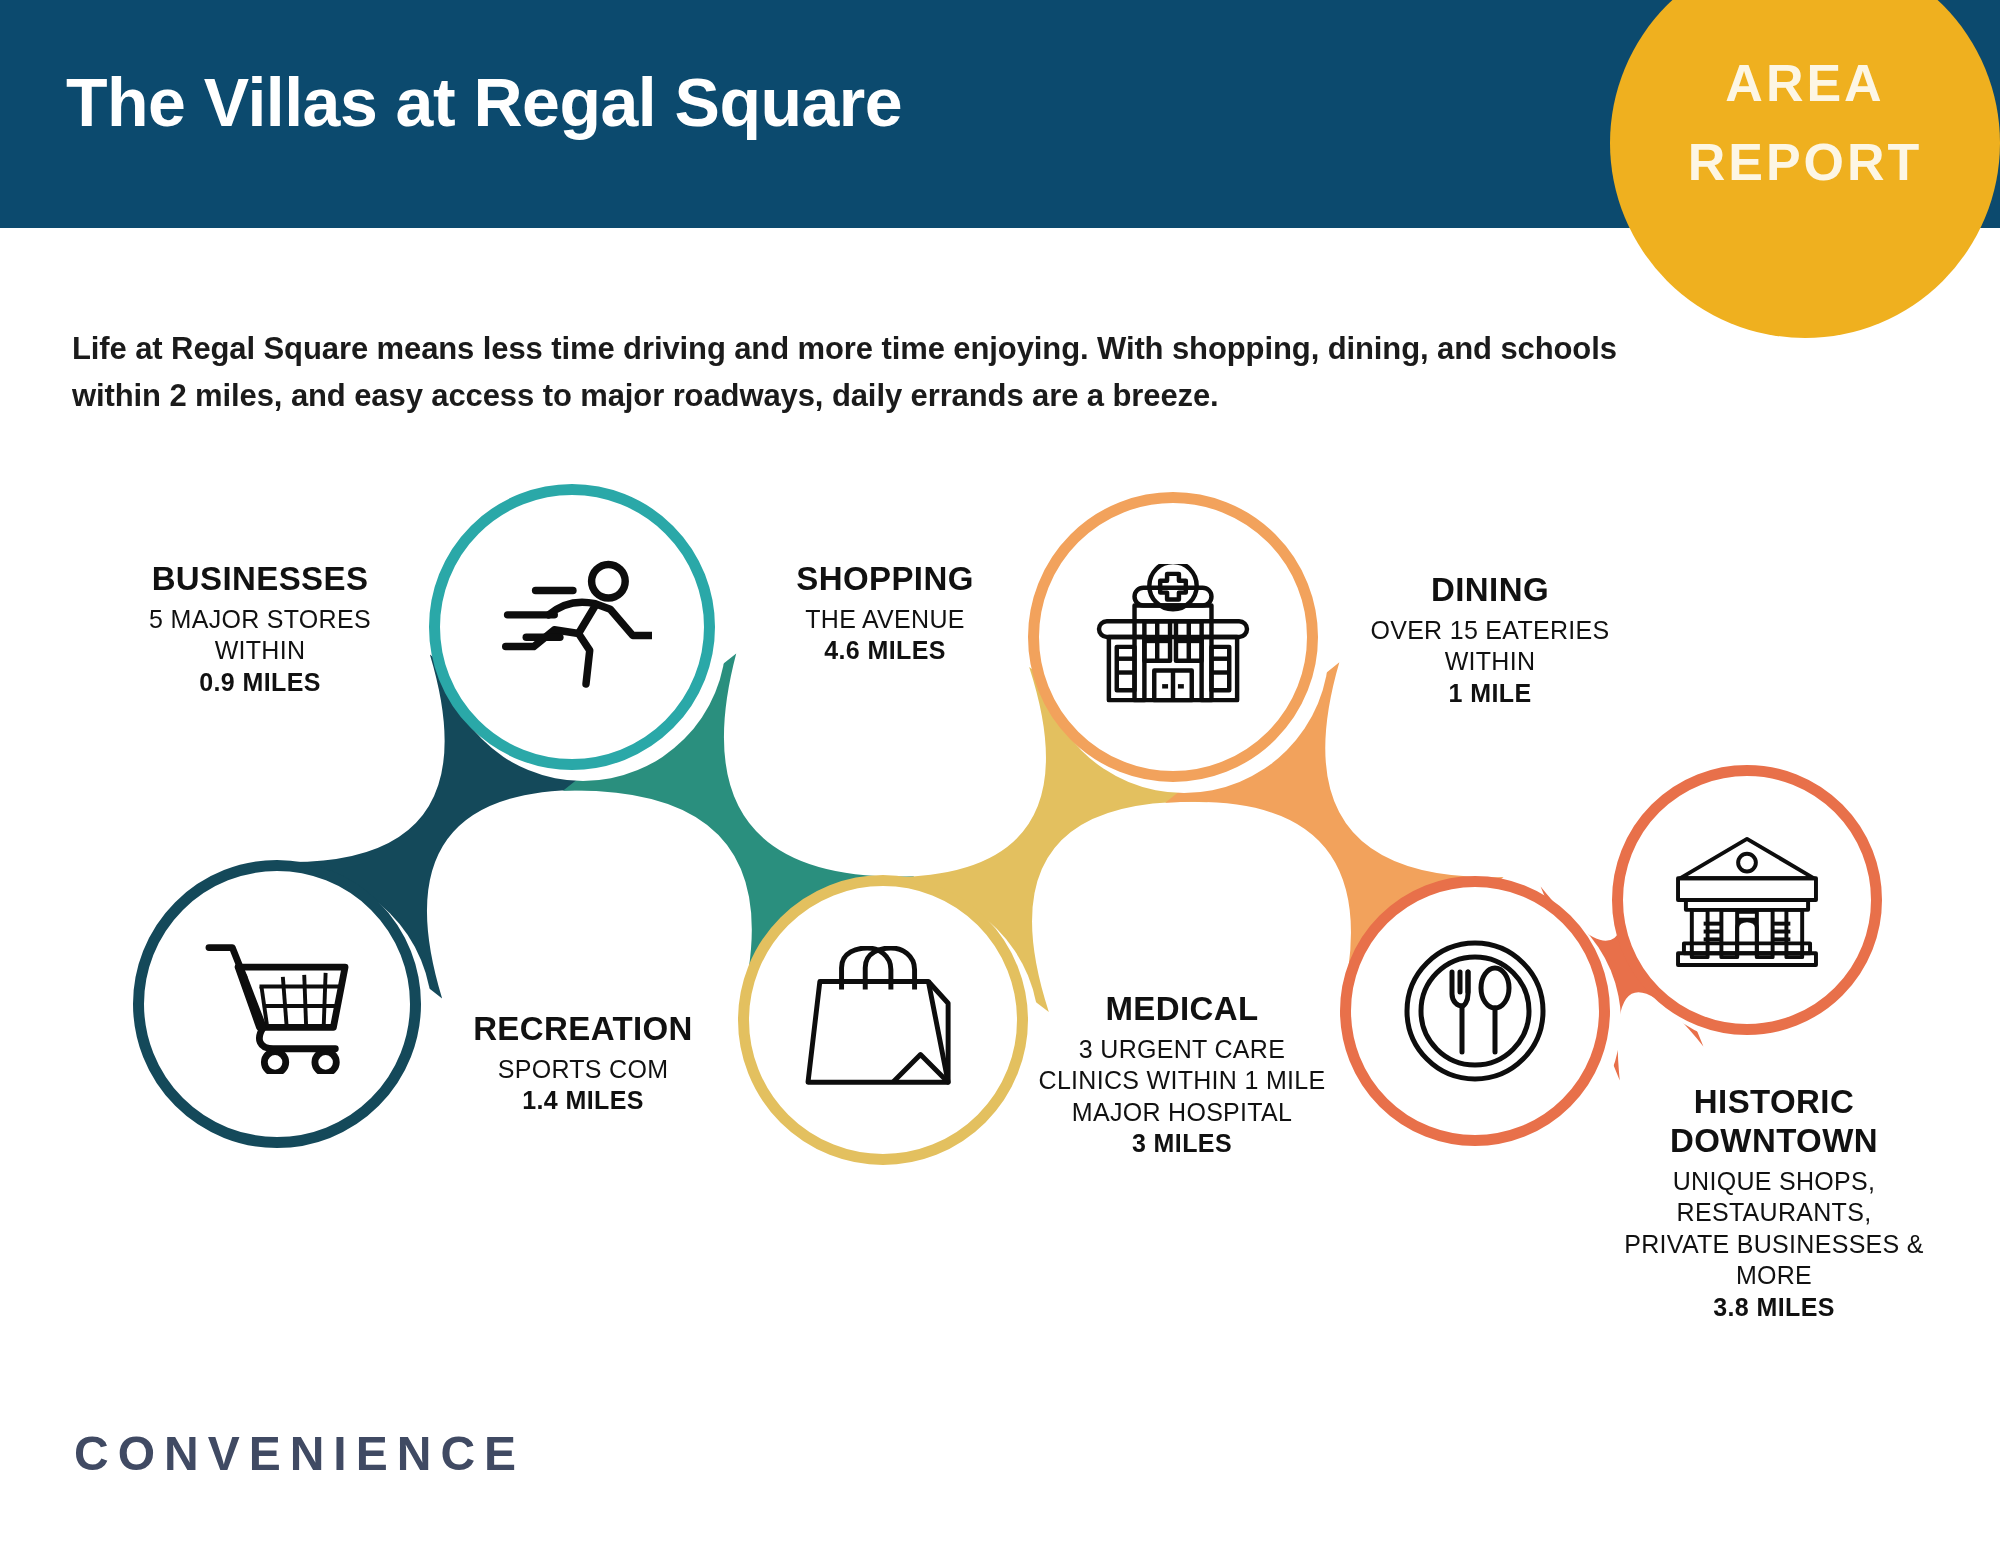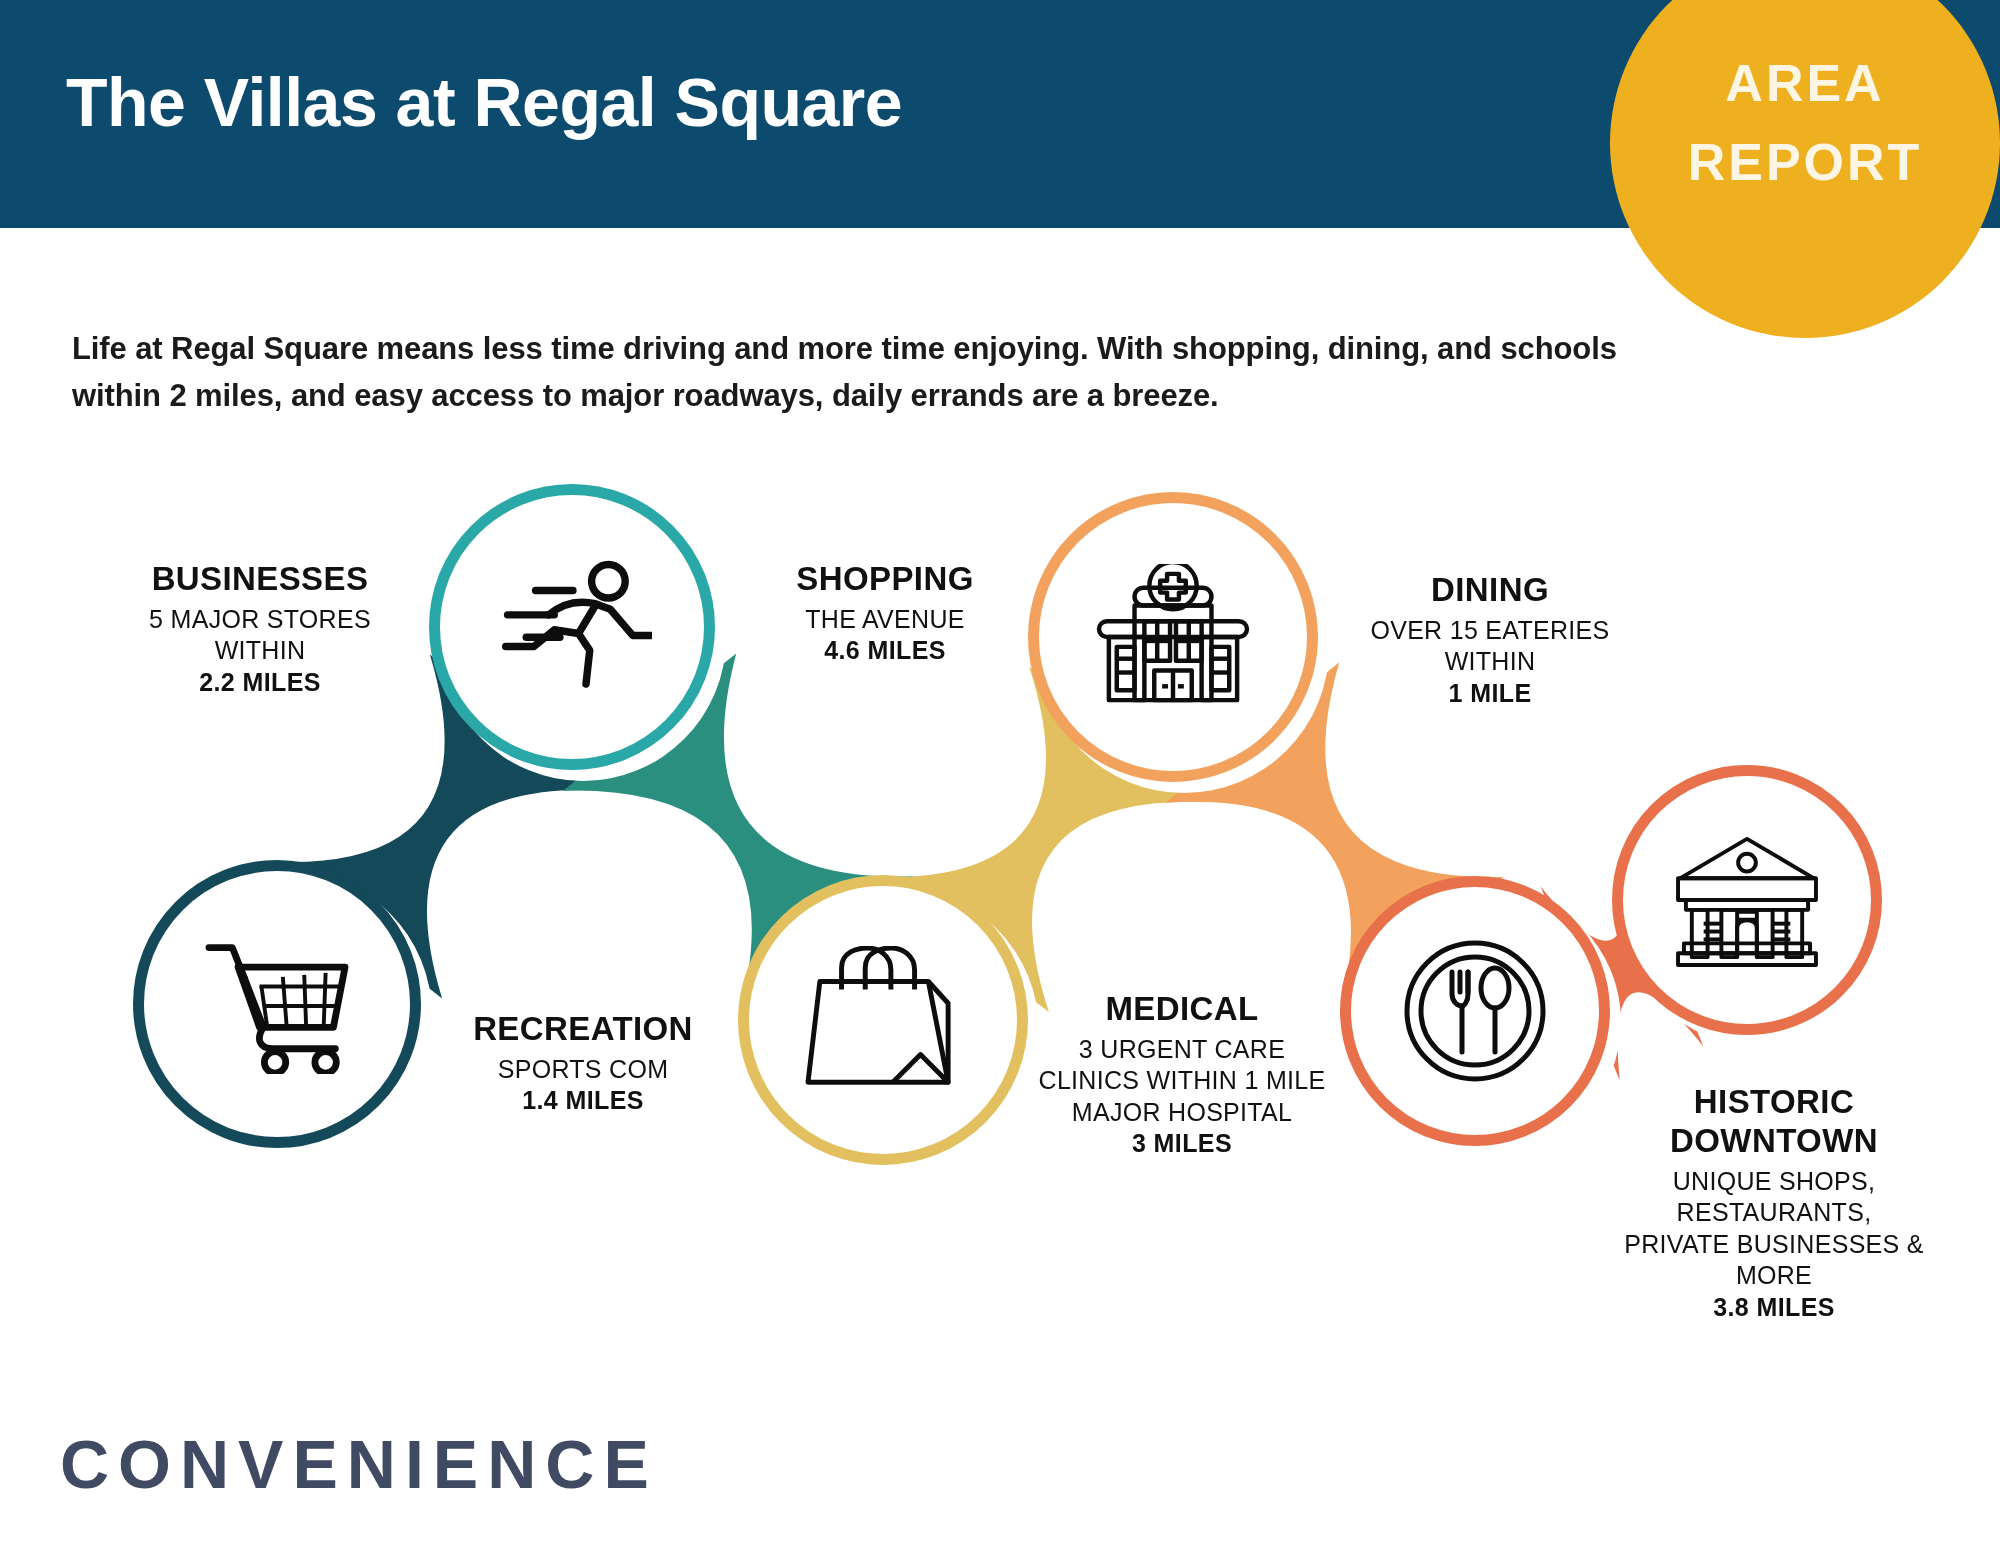--- a/index.html
+++ b/index.html
@@ -77,22 +77,22 @@
     line-height:1.18;margin-bottom:5px;
   }
   .node-label .sub{
     font-size:25px;font-weight:400;letter-spacing:0.3px;line-height:1.26;
   }
   .node-label .dist{
     font-size:25px;font-weight:bold;letter-spacing:0.4px;line-height:1.26;
   }
   
   #footer-word{
-    position:absolute;left:60px;top:1430px;
-    font-size:68px;font-weight:bold;
+    position:absolute;left:74px;top:1430px;
+    font-size:48px;font-weight:bold;
     color:#404a63;
     letter-spacing:9px;
     line-height:1;
   }
 </style>
 </head>
 <body>
 
 <div id="header-bar">
   <div id="header-title">The Villas at Regal Square</div>
@@ -284,21 +284,21 @@
           <line x1="68" y1="88" x2="88" y2="88"></line>
         </g>
       </svg>
     </span>
   </div>
 
   <div class="node-label" style="left:105px;top:0px;width:310px;">
     <div class="title">BUSINESSES</div>
     <div class="sub">5 MAJOR STORES</div>
     <div class="sub">WITHIN</div>
-    <div class="dist">2.2 MILES</div>
+    <div class="dist">0.9 MILES</div>
   </div>
 
   <div class="node-label" style="left:428px;top:450px;width:310px;">
     <div class="title">RECREATION</div>
     <div class="sub">SPORTS COM</div>
     <div class="dist">1.4 MILES</div>
   </div>
 
   <div class="node-label" style="left:730px;top:0px;width:310px;">
     <div class="title">SHOPPING</div>

